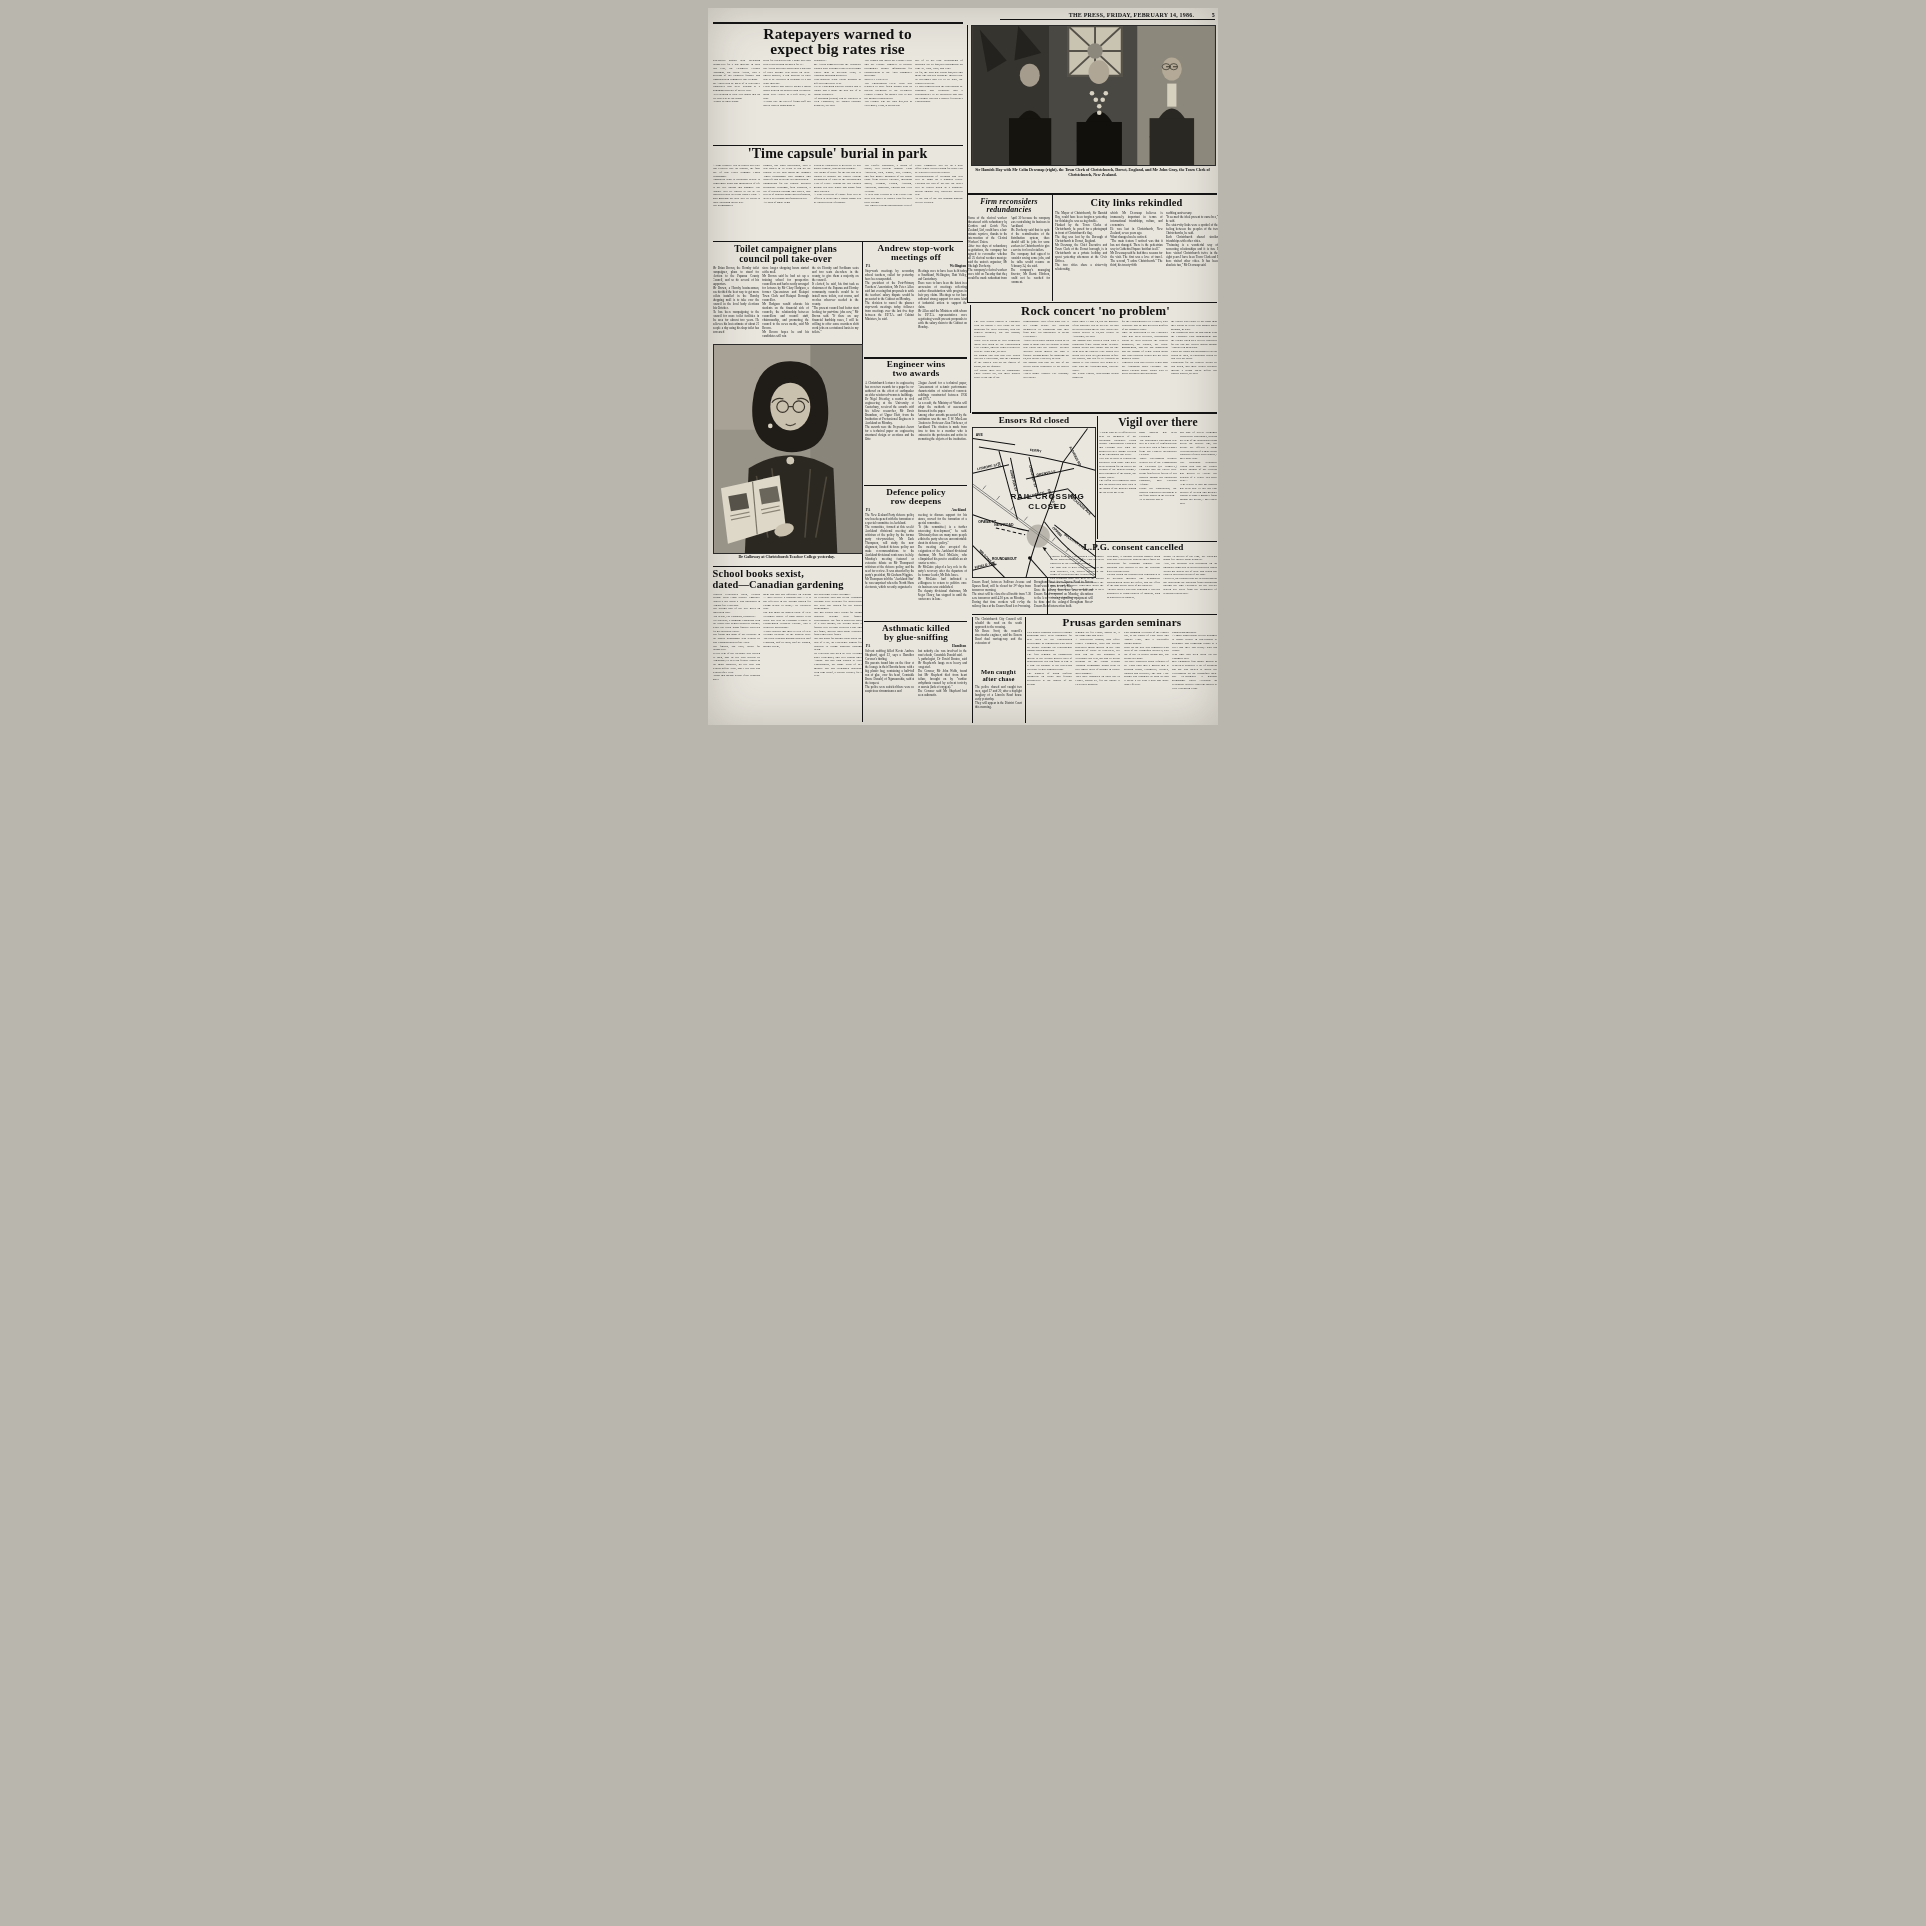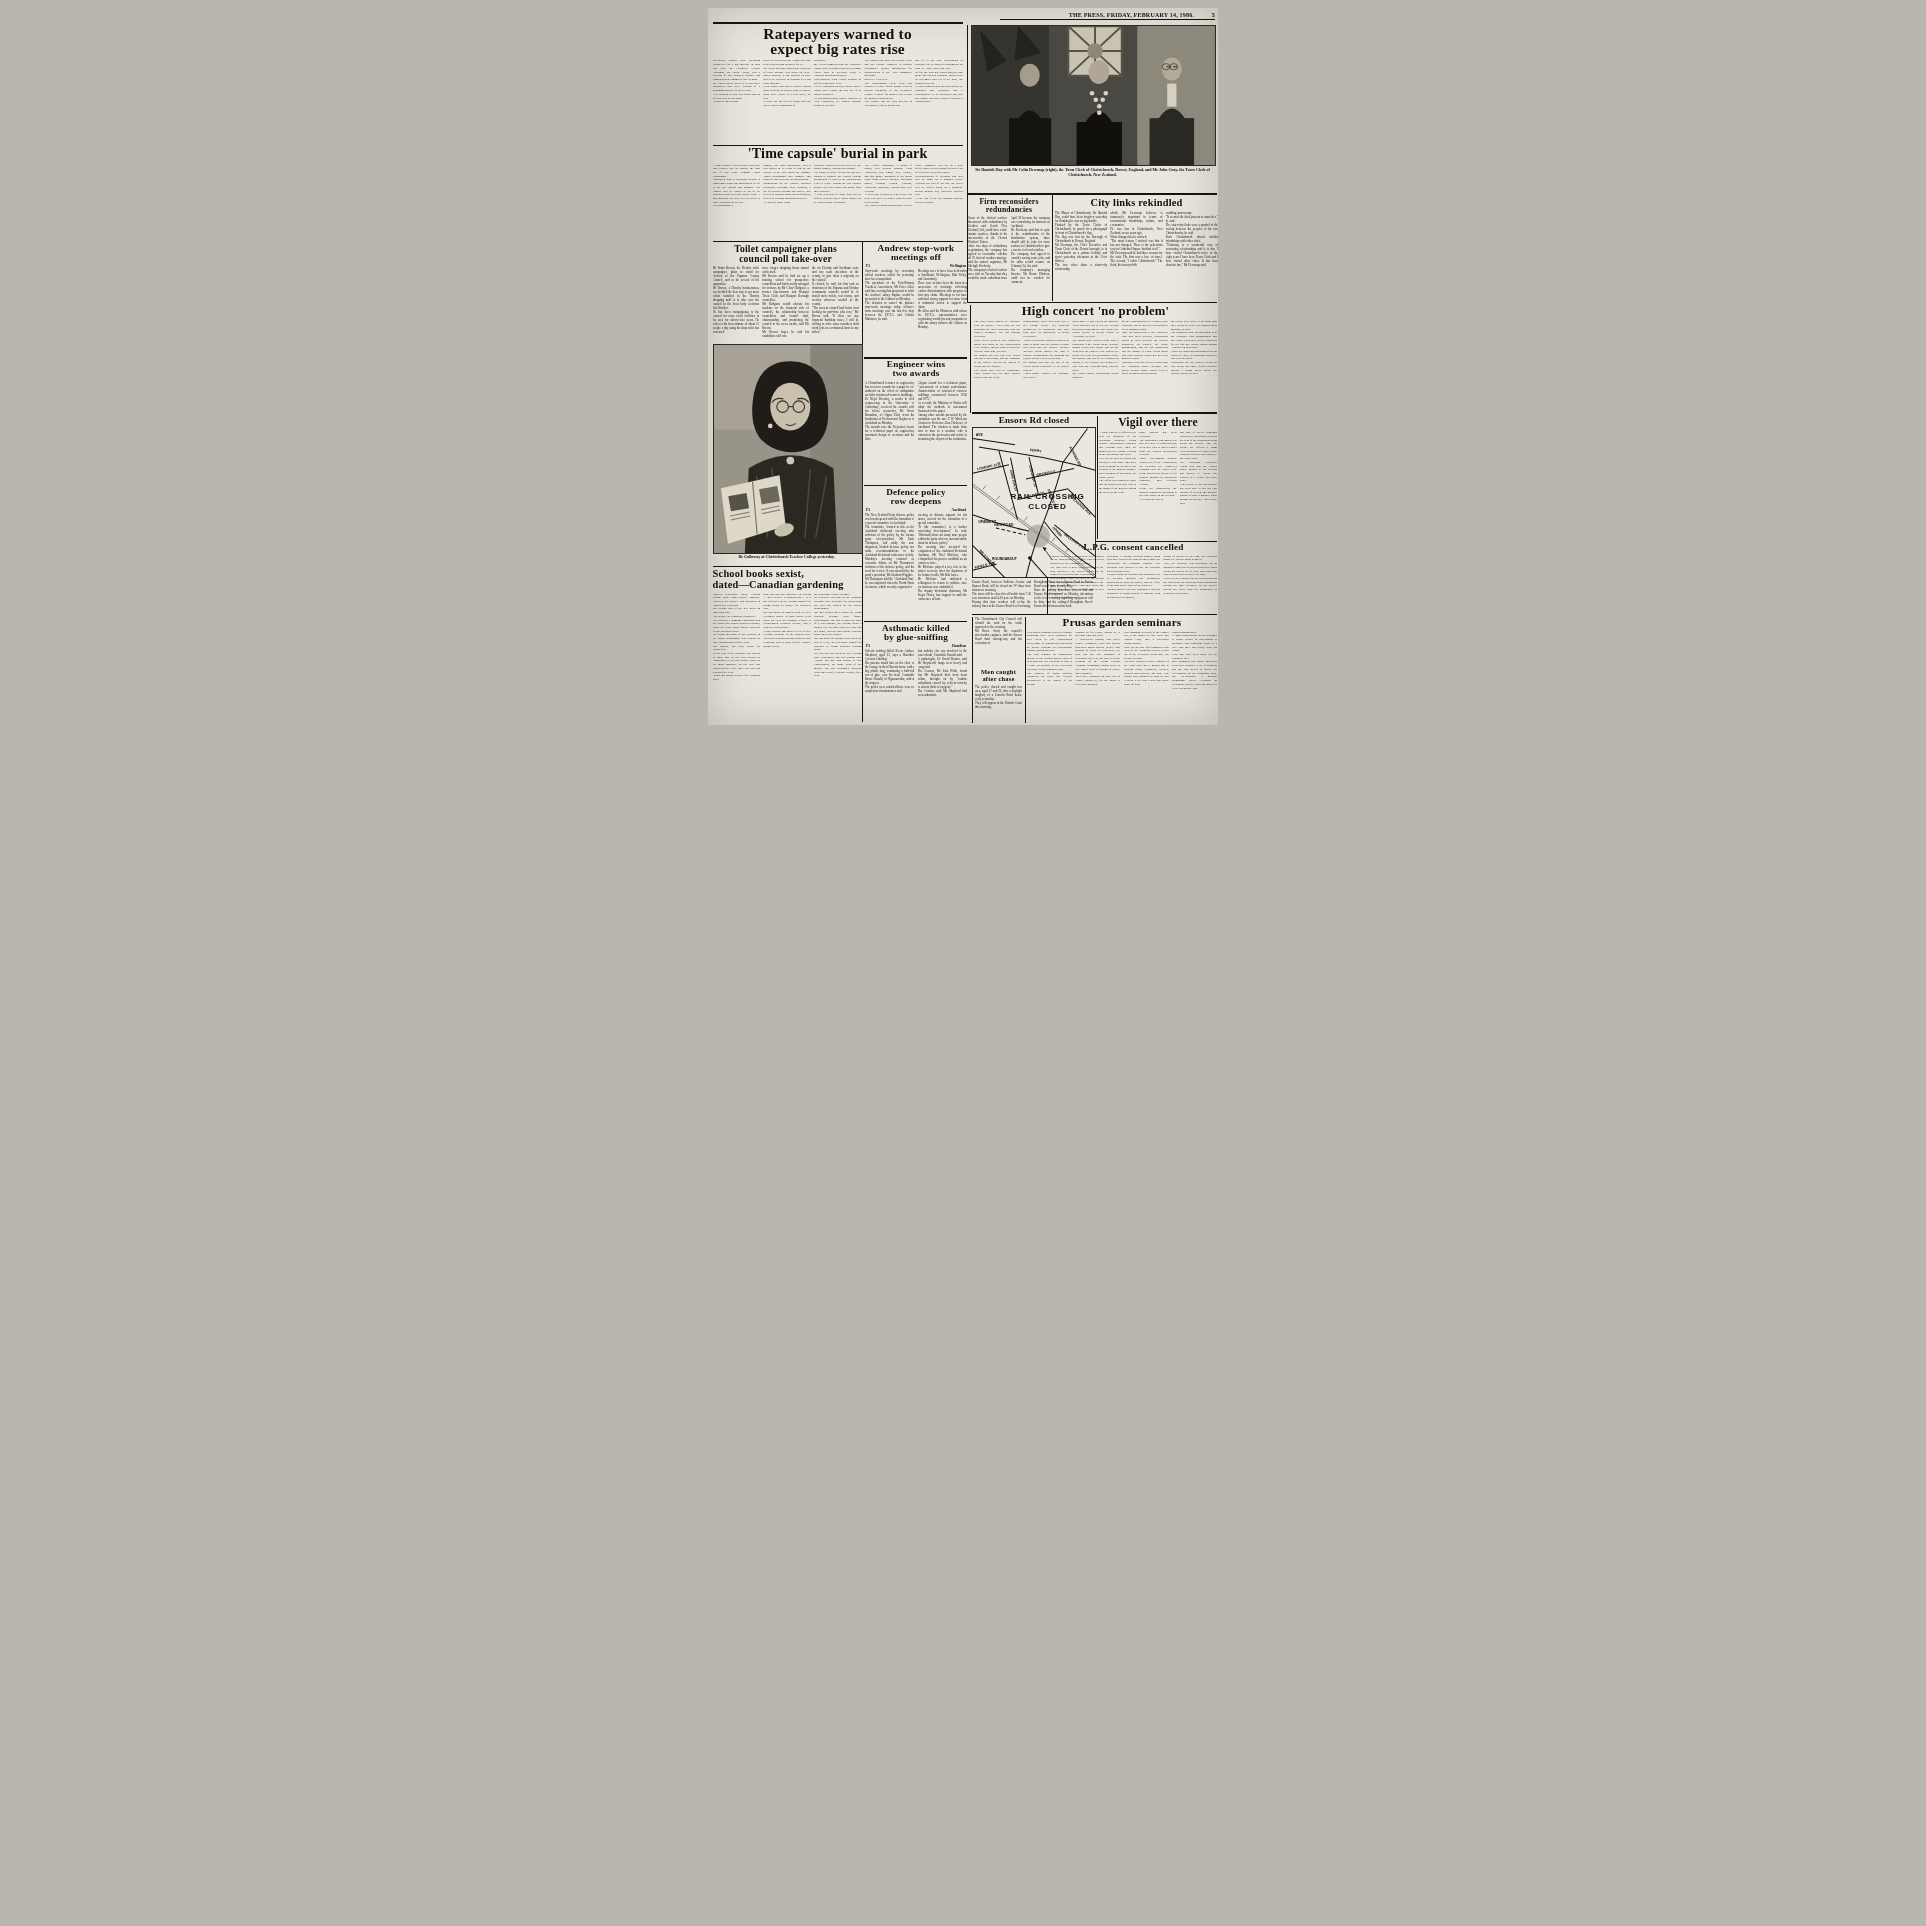--- a/index.html
+++ b/index.html
@@ -143,21 +143,21 @@
       <div class="col">The Pacific Roadshow, a group of artists, will present original Latin American, rock, reggae, jazz, country, and folk music. Members of the group come from diverse cultures, including Maori, German, French, Austrian, American, Jamaican, Chilean and New Zealand.
 At 4.30 p.m. cyclists in "The Press" Fun Ride will arrive at Hagley Park for their prize-giving.
 The United Nations International Year of</div>
       <div class="col">Peace Committee will set up a post office where letters calling for peace can be written to overseas leaders.
 Representations of weapons and war will be hung on a bamboo tower. Towards the end of the day the tower will be pulled down as a symbolic protest against war, especially nuclear war.
 At the end of the day homing pigeons will be released.</div>
     </div>
   </div>
 
   <div class="article" id="a-firm" style="left:260px;top:190px;width:82px;">
-    <div class="headline" style="font-size:7.7px;">Firm reconsiders
+    <div class="headline" style="font-size:7.7px;font-style:italic;">Firm reconsiders
 redundancies</div>
     <div class="cols" style="height:84px;">
       <div class="col">Some of the clerical workers threatened with redundancy by Gordon and Gotch New Zealand, Ltd, could have a last-minute reprieve, thanks to the intervention of the Clerical Workers' Union.
 After two days of redundancy negotiations, the company had agreed to reconsider whether all 25 clerical workers must go, said the union's organiser, Ms Shelagh Docherty.
 The company's clerical workers were told on Tuesday that they would be made redundant from</div>
       <div class="col">April 30 because the company was centralising its business in Auckland.
 Ms Docherty said that in spite of the centralisation of the distribution system, there should still be jobs for some workers in Christchurch to give a service for local retailers.
 The company had agreed to consider saving some jobs, and the talks would resume on February 24, she said.
 The company's managing director, Mr Barrie Hitchon, could not be reached for comment.</div>
     </div>
@@ -212,21 +212,21 @@
       <div class="col">Stop-work meetings by secondary school teachers, called for yesterday, have been suspended.
 The president of the Post-Primary Teachers' Association, Mr Peter Allen, said last evening that proposals to settle the teachers' salary dispute would be presented to the Cabinet on Monday.
 The decision to cancel the planned stop-work meetings today followed from meetings over the last five days between the P.P.T.A. and Cabinet Ministers, he said.</div>
       <div class="col">Meetings were to have been held today in Southland, Wellington, Hutt Valley, and Canterbury.
 There were to have been the latest in a succession of meetings reflecting teacher dissatisfaction with progress in their pay claim. Meetings so far have indicated strong support for some kind of industrial action to support the claim.
 Mr Allen said the Ministers with whom the P.P.T.A. representatives were negotiating would present proposals to settle the salary claim to the Cabinet on Monday.</div>
     </div>
   </div>
 
   <div class="article" id="a-rock" style="left:266px;top:297px;width:243px;">
-    <div class="headline" style="font-size:12.7px;">High concert 'no problem'</div>
+    <div class="headline" style="font-size:12.7px;">Rock concert 'no problem'</div>
     <div class="cols small" style="height:81px;">
       <div class="col">The Dire Straits concert at Lancaster Park on March 7 will cause no real problems for local residents, said the concert promoter, Mr Ian Magan, yesterday.
 Noise levels would be well within the limits laid down by the Christchurch City Council, and the concert would be over by 10.45 p.m., he said.
 Mr Magan also said that Dire Straits was not a loud band, and the emphasis of the concert was on the quality of sound, not the quantity.
 "Of course there will be complaints. There always are, but these usually relate to the age of the</div>
       <div class="col">complainants. They often don't like to see young people out enjoying themselves or wandering past their front gate. It's impossible to please everybody."
 About 100 security guards would be on hand to make sure no alcohol or glass was taken into the concert. Security advisers would inspect the park to finalise arrangements for handling the 65,000 people expected, he said.
 Mr Magan said that the age of the crowd would contribute to an orderly concert.
 "Their single "Money For Nothing," will attract</div>
       <div class="col">those aged 13 and 14, but the majority of the audience will be over 21. We had no crowd problems in 1983 when Dire Straits played to 65,000 people in Auckland," he said.

